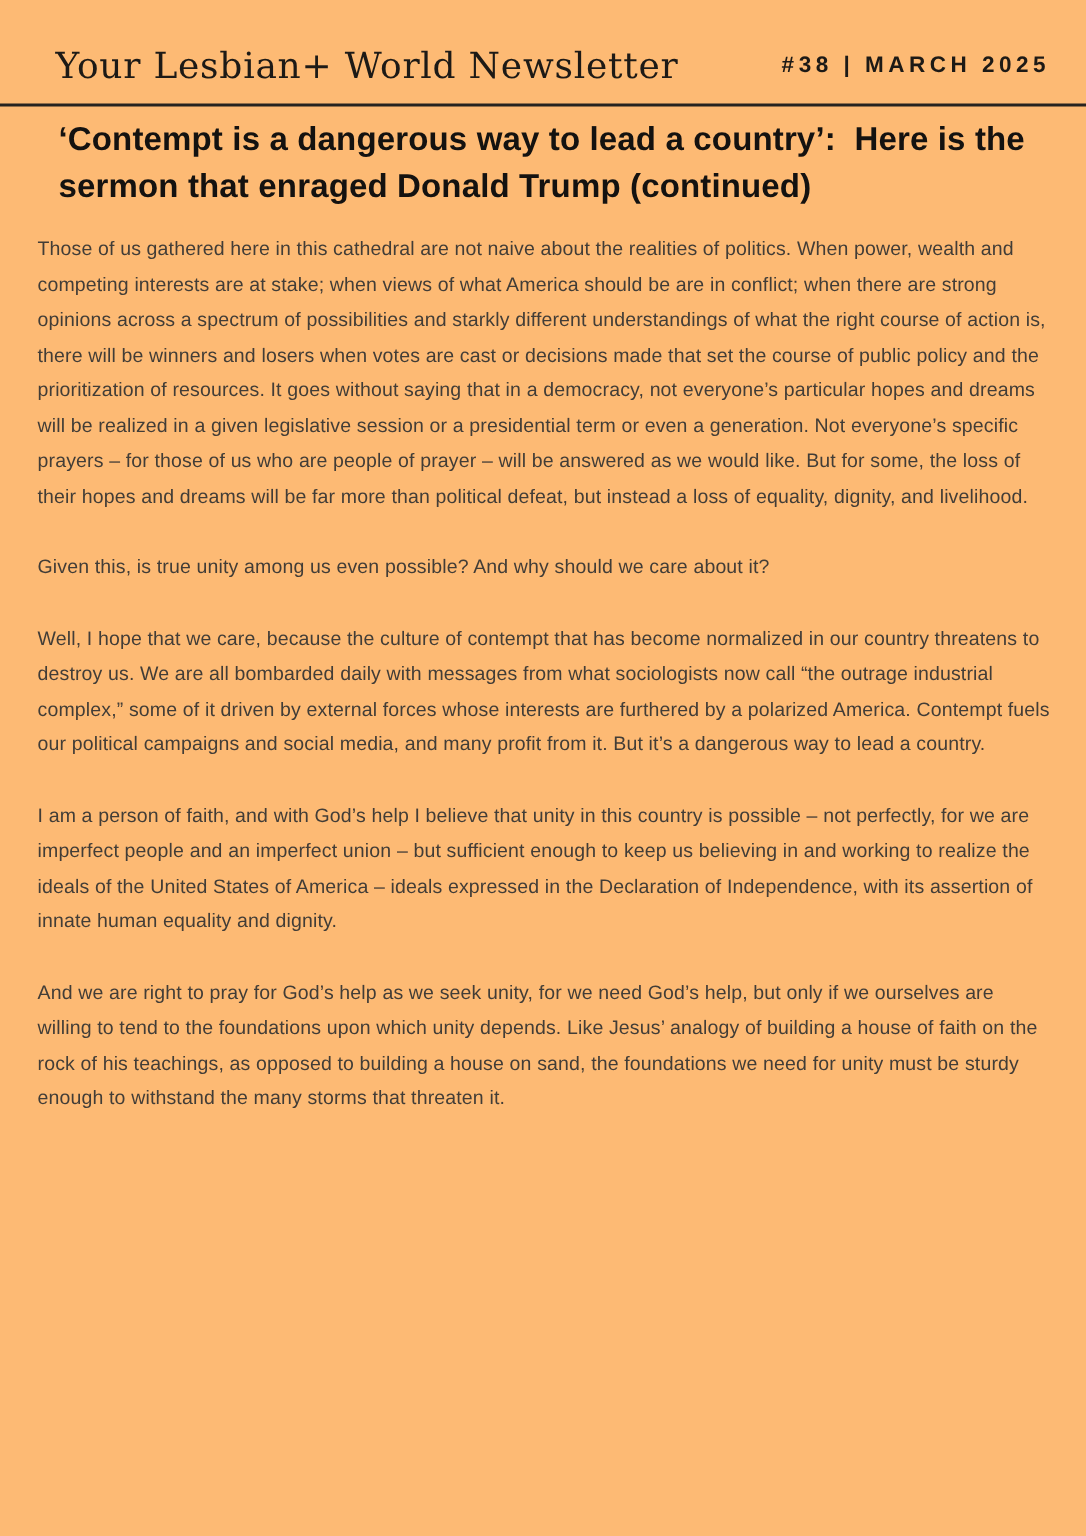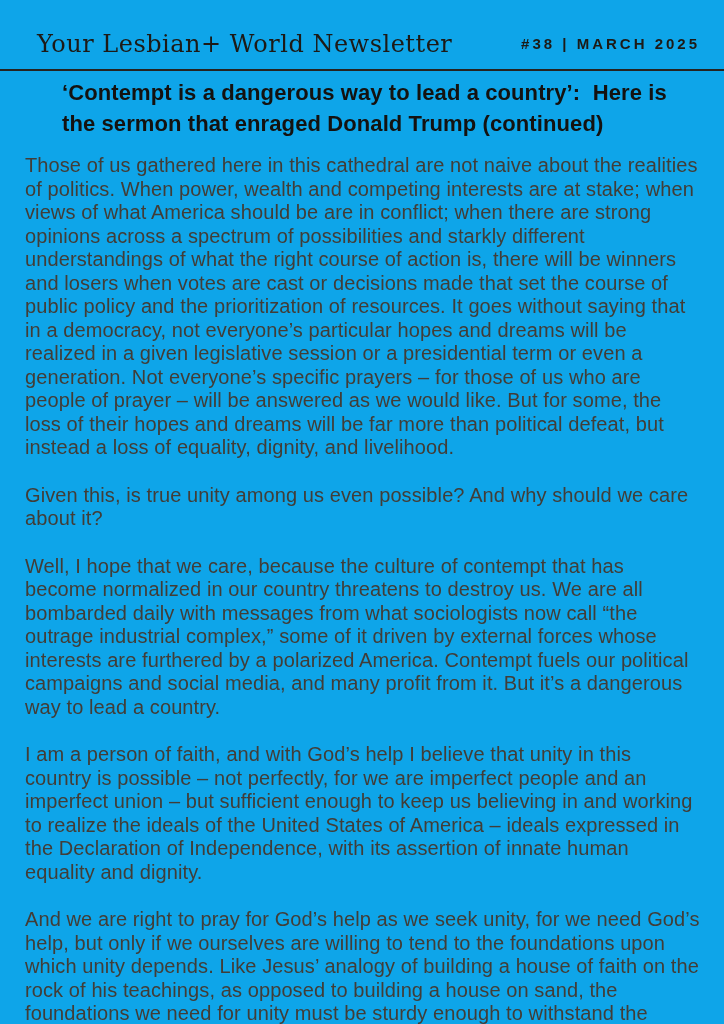--- a/index.html
+++ b/index.html
@@ -5,21 +5,21 @@
   * { margin: 0; padding: 0; box-sizing: border-box; }
   html, body { width: 724px; height: 1024px; }
   body {
     background: #faf3e9;
     font-family: "Liberation Sans", sans-serif;
     overflow: hidden;
   }
   .page {
     width: 724px;
     height: 1024px;
-    background: #0ea5e9;
+    background: #fdba74;
     position: relative;
   }
   .header {
     display: flex;
     justify-content: space-between;
     align-items: flex-end;
     padding: 30px 24px 0 37px;
   }
   .brand {
     font-family: "DejaVu Serif", serif;
@@ -41,29 +41,29 @@
     height: 2px;
     background: #262320;
     margin-top: 11px;
   }
   .title {
     font-family: "Liberation Sans", sans-serif;
     font-size: 22px;
     font-weight: 700;
     line-height: 31px;
     color: #141210;
-    margin: 6px 26px 15px 62px;
+    margin: 6px 26px 15px 39px;
     letter-spacing: 0.1px;
     white-space: pre-wrap;
   }
   .body-text {
     padding: 0 24px 0 25px;
   }
   .para {
-    font-size: 20px;
+    font-size: 13px;
     line-height: 23.5px;
     color: #423d37;
     margin-bottom: 24px;
     letter-spacing: 0.1px;
   }
 </style>
 </head>
 <body>
 
 <div class="page">

